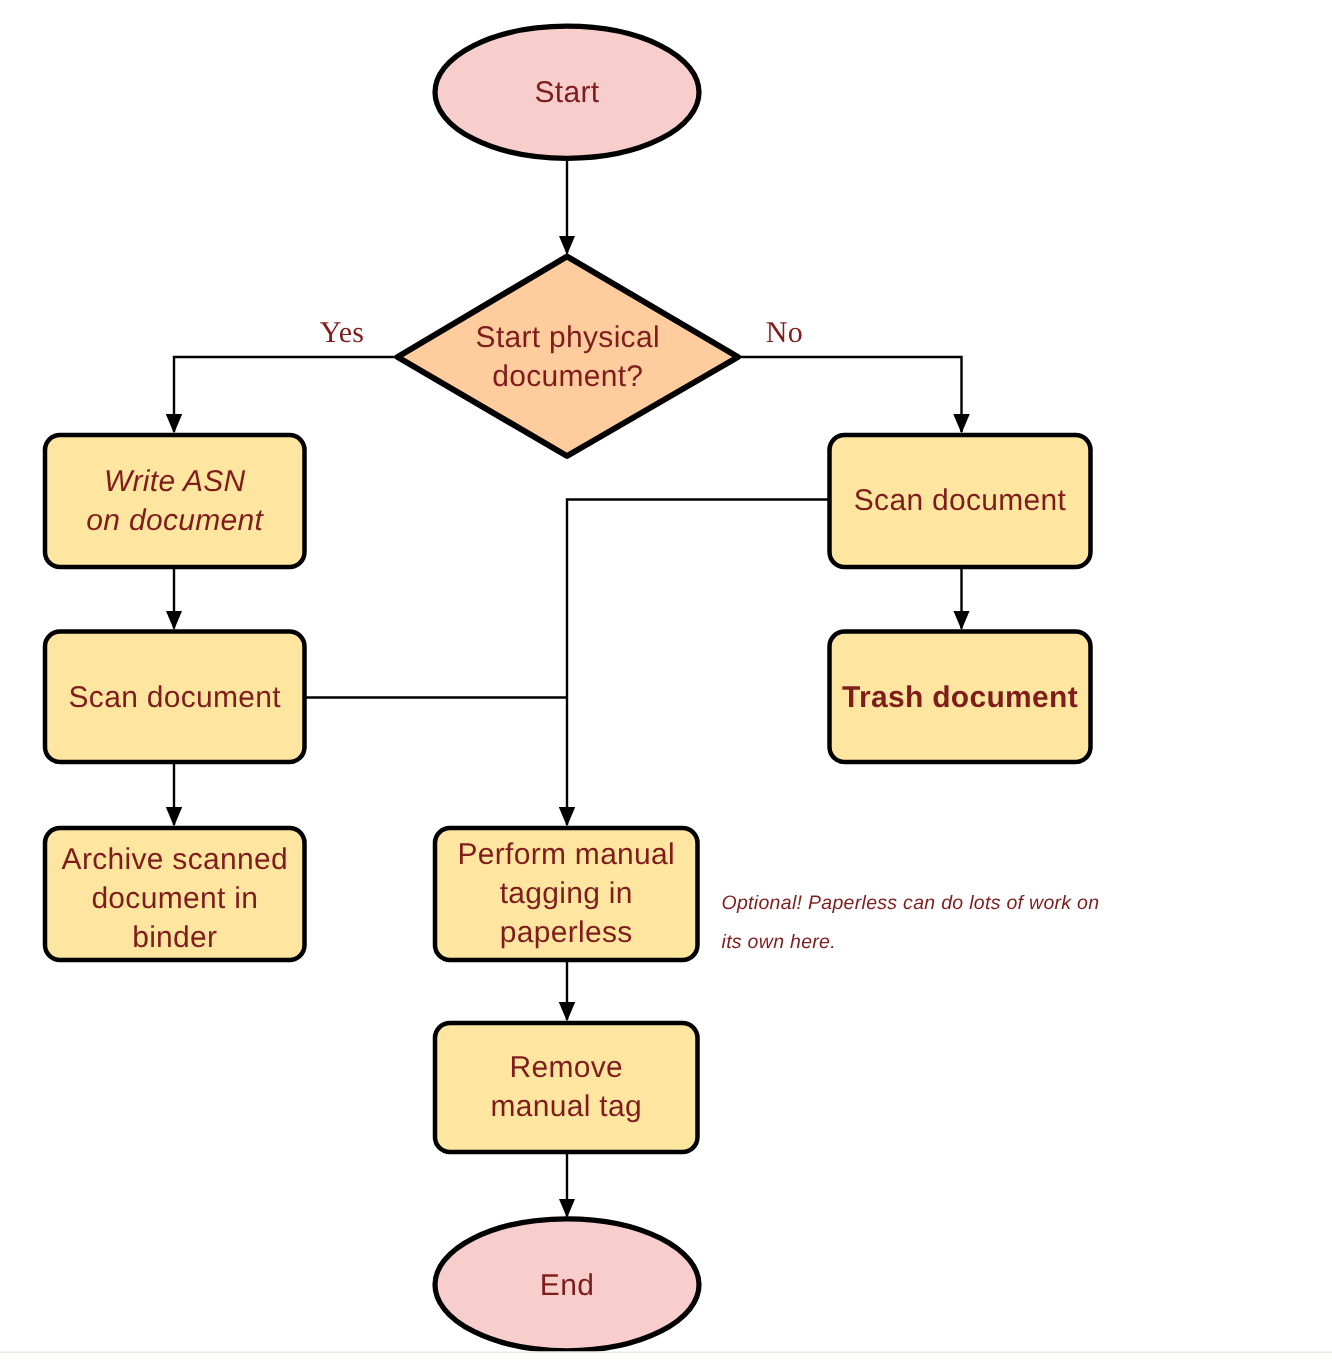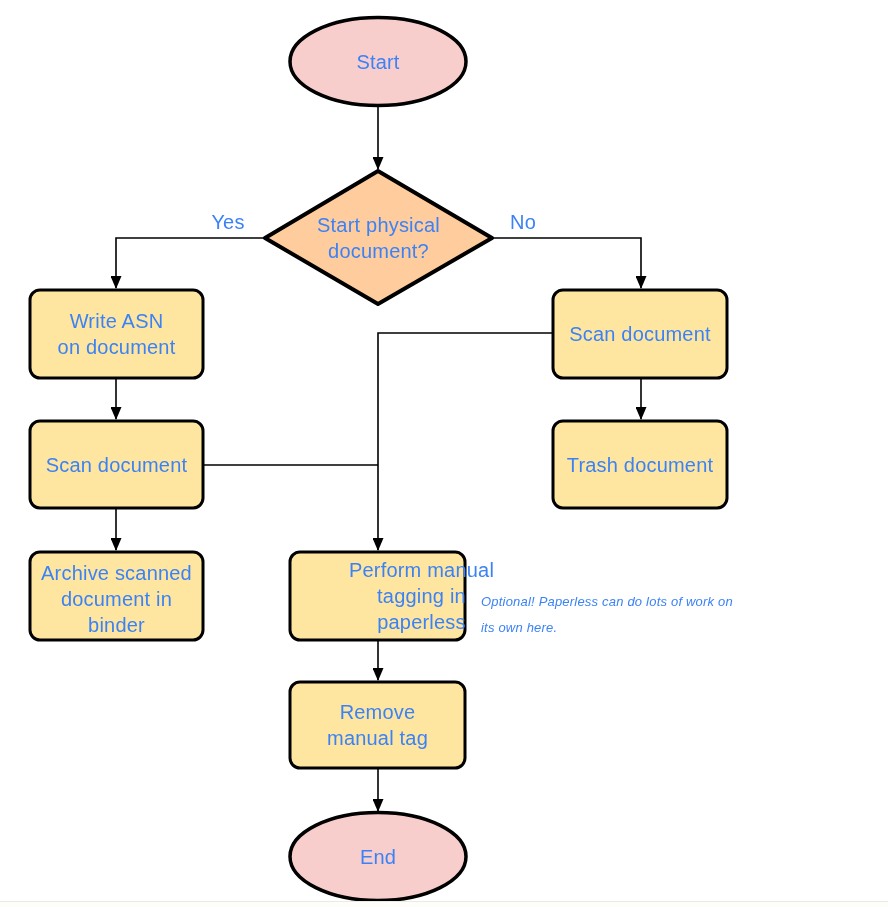--- a/index.html
+++ b/index.html
@@ -10,21 +10,21 @@
     --background: #ffffff;
   }
   * { margin: 0; padding: 0; box-sizing: border-box; }
   html, body { background: var(--background); }
   .canvas {
     position: relative;
     width: 888px;
     height: 907px;
     background: var(--background);
     font-family: "Liberation Sans", sans-serif;
-    color: #3b82f6;
+    color: #7f1d1d;
     overflow: hidden;
   }
   .diagram-svg { position: absolute; left: 0; top: 0; }
   .shape-terminator { fill: var(--terminator-fill); stroke: var(--stroke); stroke-width: 3.5px; }
   .shape-decision   { fill: var(--decision-fill);  stroke: var(--stroke); stroke-width: 4px; stroke-linejoin: round; }
   .shape-process    { fill: var(--process-fill);   stroke: var(--stroke); stroke-width: 3px; }
   .connector { fill: none; stroke: var(--stroke); stroke-width: 1.6px; }
   .arrowhead-fill { fill: var(--stroke); }
   .node-label {
     position: absolute;
@@ -40,20 +40,21 @@
   }
   .edge-label {
     position: absolute;
     display: flex;
     align-items: center;
     justify-content: center;
     font-size: 20px;
     line-height: 26px;
     letter-spacing: 0.2px;
     pointer-events: none;
+    font-family: Liberation Serif, serif;
   }
   .annotation-note {
     position: absolute;
     left: 481px;
     top: 589px;
     width: 407px;
     font-size: 13px;
     line-height: 26px;
     font-style: italic;
     letter-spacing: 0.2px;
@@ -101,34 +102,34 @@
     <rect class="shape-process" x="290" y="552" width="175" height="88" rx="10" ry="10"></rect>
     <rect class="shape-process" x="290" y="682" width="175" height="86" rx="10" ry="10"></rect>
     <ellipse class="shape-terminator" cx="378" cy="856.5" rx="88" ry="44"></ellipse>
   </svg>
 
   <div class="node-label" style="left:290px; top:17px; width:176px; height:89px;">Start</div>
 
   <div class="node-label" style="left:280px; top:197px; width:197px; height:82px;">Start physical
 document?</div>
 
-  <div class="node-label" style="left:30px; top:290px; width:173px; height:88px;">Write ASN
+  <div class="node-label" style="left:30px; top:290px; width:173px; height:88px;font-style:italic;">Write ASN
 on document</div>
 
   <div class="node-label" style="left:30px; top:421px; width:173px; height:87px;">Scan document</div>
 
   <div class="node-label" style="left:30px; top:552px; width:173px; height:93px;">Archive scanned
 document in
 binder</div>
 
   <div class="node-label" style="left:553px; top:290px; width:174px; height:88px;">Scan document</div>
 
-  <div class="node-label" style="left:553px; top:421px; width:174px; height:87px;">Trash document</div>
+  <div class="node-label" style="left:553px; top:421px; width:174px; height:87px;font-weight:bold;">Trash document</div>
 
-  <div class="node-label" style="left:290px; top:552px; width:175px; height:88px;margin-left:44px;">Perform manual
+  <div class="node-label" style="left:290px; top:552px; width:175px; height:88px;">Perform manual
 tagging in
 paperless</div>
 
   <div class="node-label" style="left:290px; top:682px; width:175px; height:86px;">Remove
 manual tag</div>
 
   <div class="node-label" style="left:290px; top:813px; width:176px; height:88px;">End</div>
 
   <div class="edge-label" style="left:193px; top:208px; width:70px; height:27px;">Yes</div>
 

